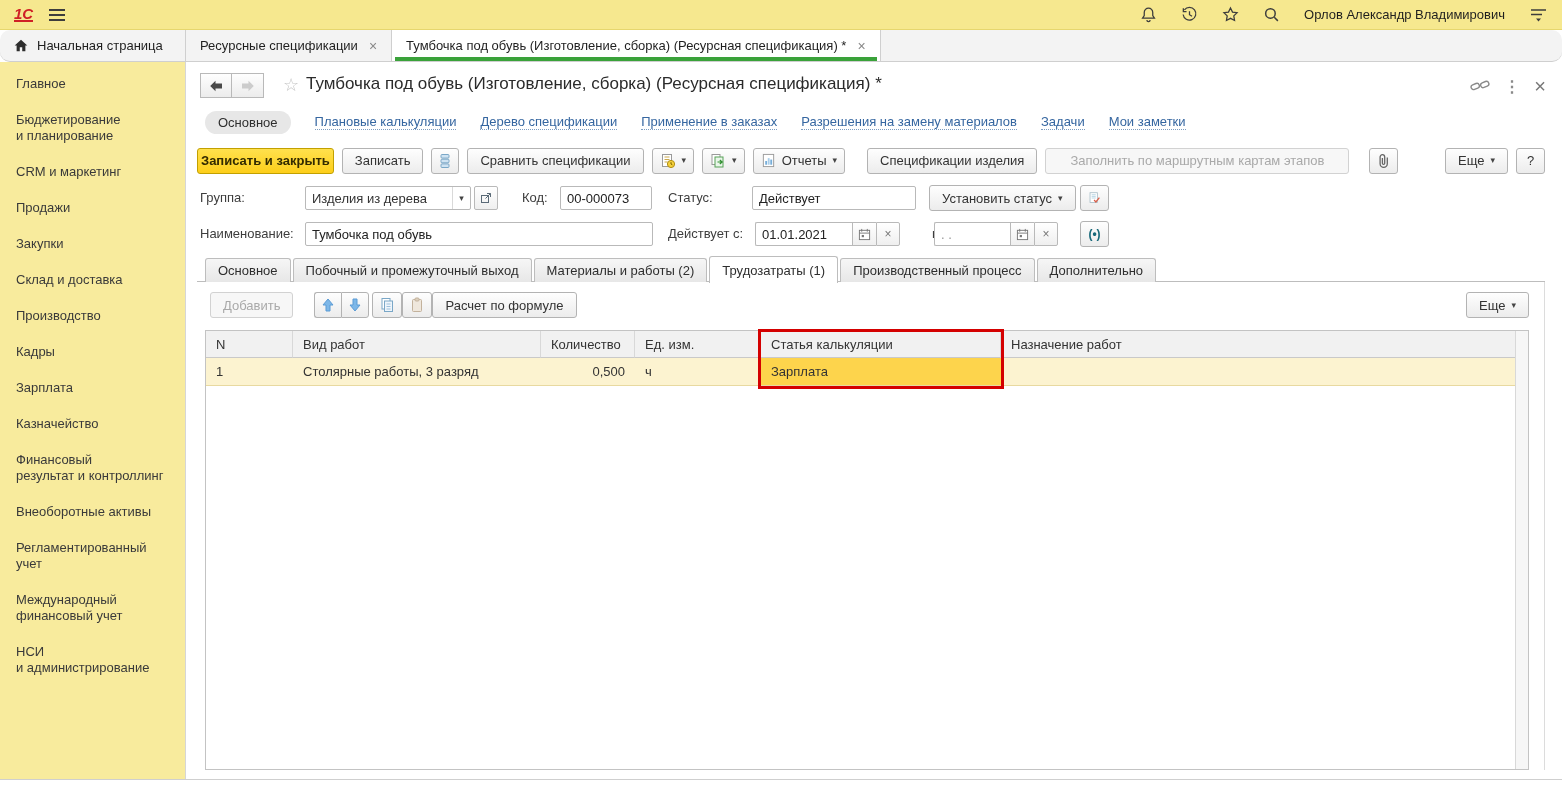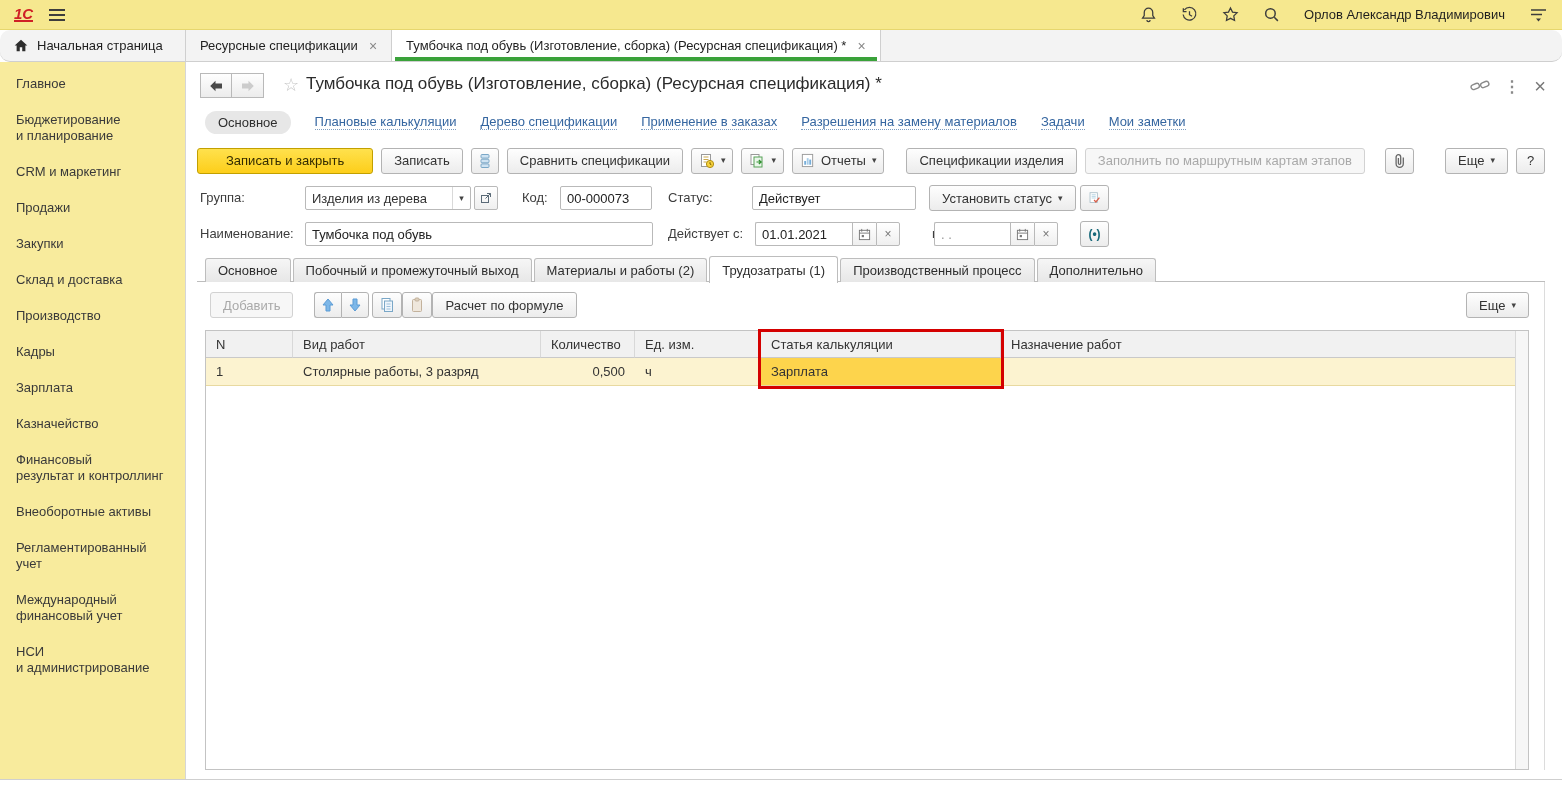--- a/index.html
+++ b/index.html
@@ -51,21 +51,21 @@
   
   .navrow { position:absolute; left:205px; top:109px; height:26px; display:flex; align-items:center; gap:24px; }
   .chip { background:#e7e7e7; border-radius:13px; padding:4px 13px; color:#2e2e2e; cursor:default; }
   .navlink { color:#3566a0; border-bottom:1px dotted #7c9cc0; line-height:15px; cursor:pointer; white-space:nowrap; }
 
   
   .toolbar { position:absolute; left:197px; top:147px; right:17px; height:27px; display:flex; align-items:center; gap:8px; }
   .btn { height:26px; display:inline-flex; align-items:center; gap:6px; padding:0 12px;
          background:linear-gradient(#fefefe,#ececec); border:1px solid #b3b3b3; border-radius:3px;
          color:#333; font-size:13px; cursor:pointer; white-space:nowrap; }
-  .btn.primary { background:linear-gradient(#ffe14d,#fdce1a); border-color:#c2a000; font-weight:400; color:#332b00; padding:0 28px; }
+  .btn.primary { background:linear-gradient(#ffe14d,#fdce1a); border-color:#c2a000; font-weight:700; color:#332b00; padding:0 3px; }
   .btn.icon { padding:0 7px; }
   .btn.disabled { color:#a9a9a9; background:#f7f7f7; border-color:#d2d2d2; cursor:default; }
   .caret { font-size:9px; color:#444; line-height:1; }
 
   
   .lbl { position:absolute; height:24px; line-height:24px; color:#3d3d3d; white-space:nowrap; }
   .inp { position:absolute; height:24px; border:1px solid #b9b9b9; border-radius:2px; padding:0 6px;
          font:13px "Liberation Sans",sans-serif; color:#222; background:#fff; }
   .inp.empty { color:#999; }
   .combo { position:absolute; height:24px; border:1px solid #b9b9b9; border-radius:2px; background:#fff;
@@ -269,21 +269,21 @@
       <svg width="15" height="15" viewBox="0 0 16 16">
         <rect x="2.5" y="1.5" width="11" height="13" fill="#fff" stroke="#9a9a9a"></rect>
         <rect x="4.5" y="8.5" width="2" height="4" fill="#77aed9"></rect>
         <rect x="7.2" y="5.5" width="2" height="7" fill="#a7cde9"></rect>
         <rect x="9.9" y="7" width="2" height="5.5" fill="#77aed9"></rect>
       </svg>
       <span>Отчеты</span>
       <span class="caret">▾</span>
     </button>
     <button class="btn" style="margin-left:14px;">Спецификации изделия</button>
-    <button class="btn disabled" style="padding:0 12px;">Заполнить по маршрутным картам этапов</button>
+    <button class="btn disabled" style="padding:0 24px;">Заполнить по маршрутным картам этапов</button>
     <button class="btn icon" style="margin-left:12px;">
       <svg width="13" height="16" viewBox="0 0 12 16" fill="none" stroke="#666" stroke-width="1.3">
         <path d="M9.8 4.5v6.2a3.6 3.6 0 0 1-7.2 0V4a2.3 2.3 0 0 1 4.6 0v6.3a1.15 1.15 0 0 1-2.3 0V5"></path>
       </svg>
     </button>
     <button class="btn" style="margin-left:auto;">
       <span>Еще</span>
       <span class="caret">▾</span>
     </button>
     <button class="btn icon" style="width:29px;justify-content:center;">?</button>

